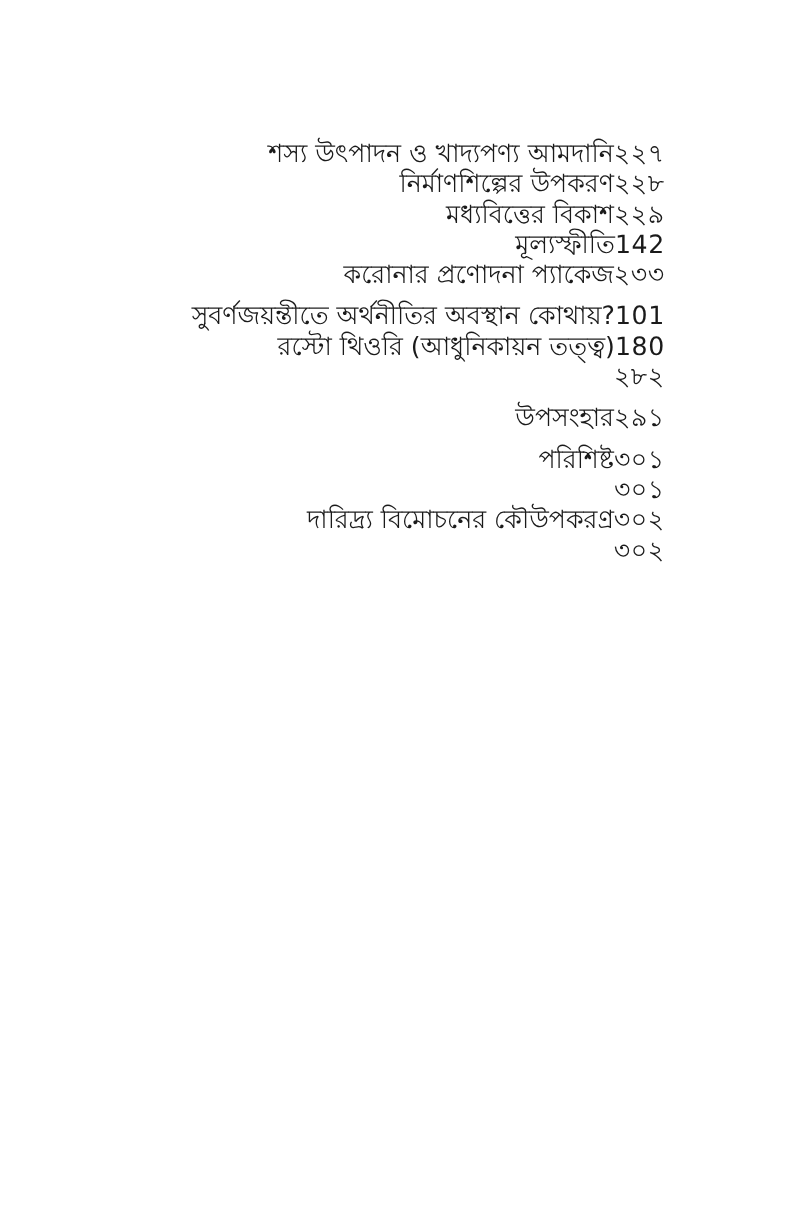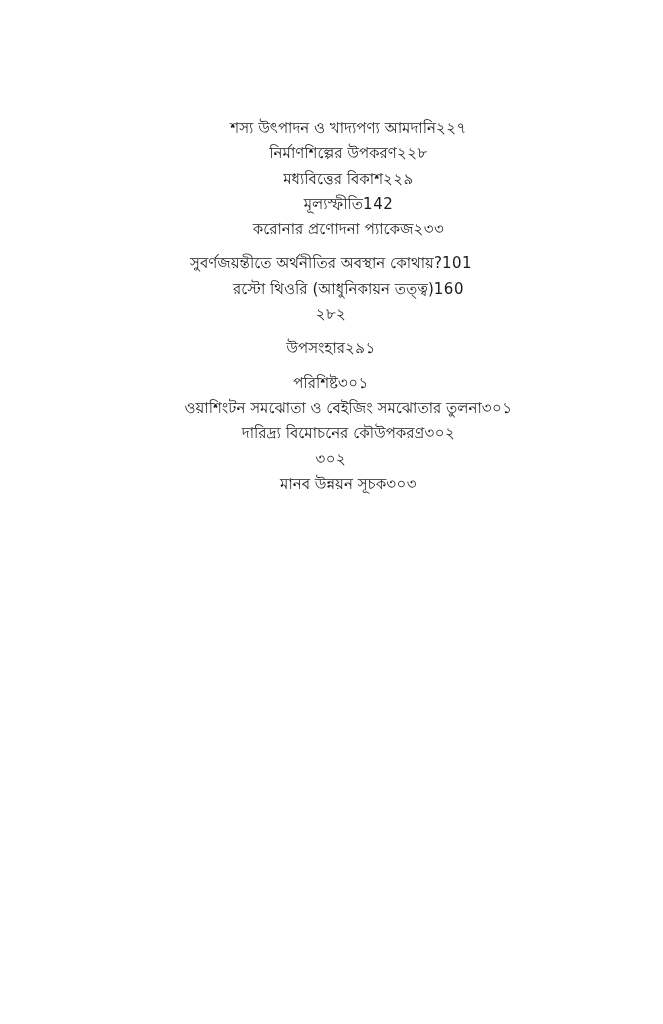--- a/index.html
+++ b/index.html
@@ -2,22 +2,22 @@
 <html><head>
   <meta charset="utf-8">
   <style>
     html, body { margin: 0; padding: 0; background: #ffffff; }
     body {
       width: 663px; height: 1024px; position: relative; overflow: hidden;
       font-family: "DejaVu Sans", sans-serif; color: #1a1a1a;
     }
     .toc { position: absolute; left: 108px; top: 116px; width: 446px; }
     .row {
-      position: relative; height: 25.3px; line-height: 25px; font-size: 15px;
-      display: flex; justify-content: center; white-space: nowrap;
+      position: relative; height: 25.3px; line-height: 25px; font-size: 21px;
+      display: flex; justify-content: flex-end; white-space: nowrap;
     }
     .row.sub .title { padding-left: 35px; }
     .row .page { text-align: right; letter-spacing: 0.5px; }
     .gap { height: 9px; }
   </style>
 </head>
 <body>
 
 <div class="toc">
 
@@ -43,47 +43,42 @@
   </div>
 
   <div class="gap"></div>
 
   <div class="row">
     <span class="title">সুবর্ণজয়ন্তীতে অর্থনীতির অবস্থান কোথায়?</span>
     <span class="page">101</span>
   </div>
   <div class="row sub">
     <span class="title">রস্টো থিওরি (আধুনিকায়ন তত্ত্ব)</span>
-    <span class="page">160</span>
+    <span class="page">180</span>
   </div>
   <div class="row sub">
     <span class="page">২৮২</span>
   </div>
 
   <div class="gap"></div>
 
   <div class="row">
     <span class="title">উপসংহার</span>
     <span class="page">২৯১</span>
   </div>
 
   <div class="gap"></div>
 
   <div class="row">
     <span class="title">পরিশিষ্ট</span>
     <span class="page">৩০১</span>
   </div>
   <div class="row sub">
-    <span class="title">ওয়াশিংটন সমঝোতা ও বেইজিং সমঝোতার তুলনা</span>
     <span class="page">৩০১</span>
   </div>
   <div class="row sub">
     <span class="title">দারিদ্র্য বিমোচনের কৌউপকরণ্র</span>
     <span class="page">৩০২</span>
   </div>
   <div class="row sub">
     <span class="page">৩০২</span>
   </div>
-  <div class="row sub">
-    <span class="title">মানব উন্নয়ন সূচক</span>
-    <span class="page">৩০৩</span>
-  </div>
 </div>
 
 </body></html>

